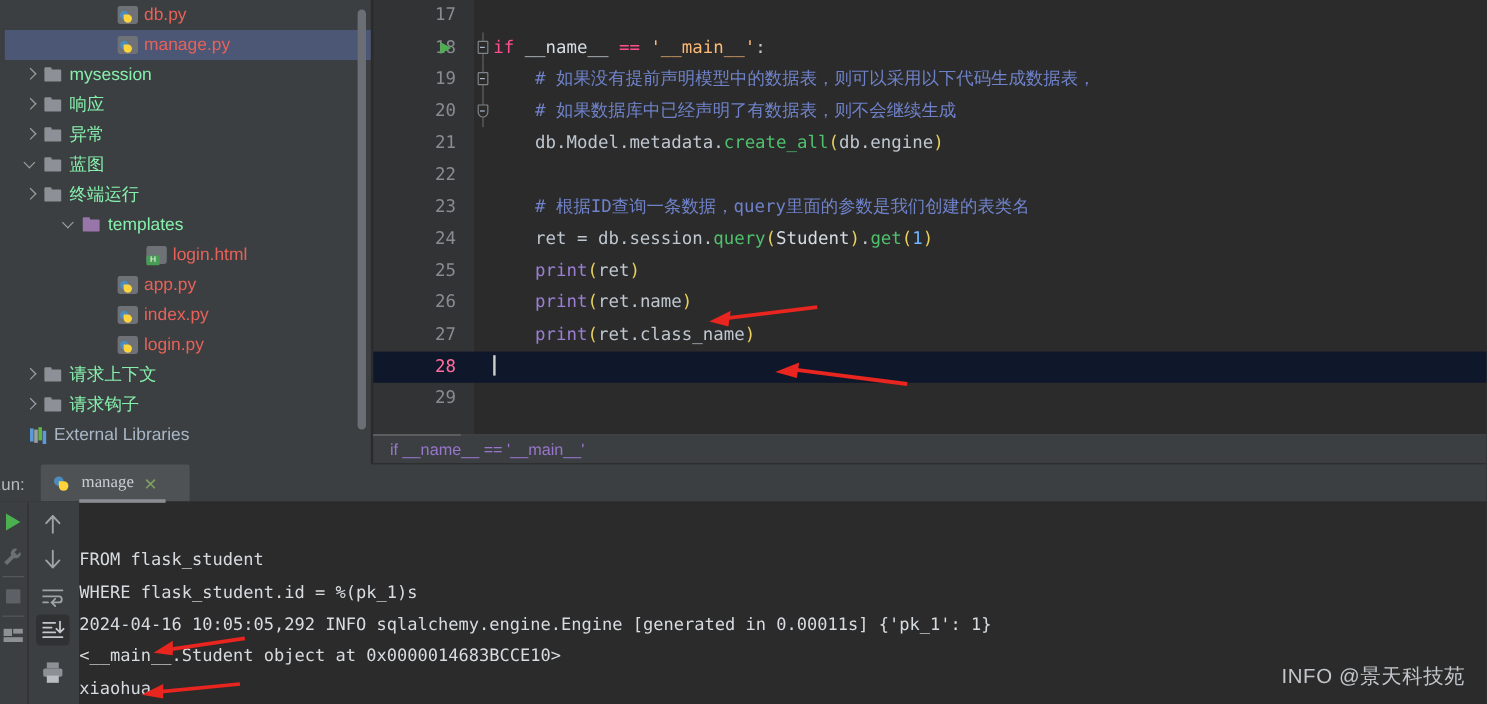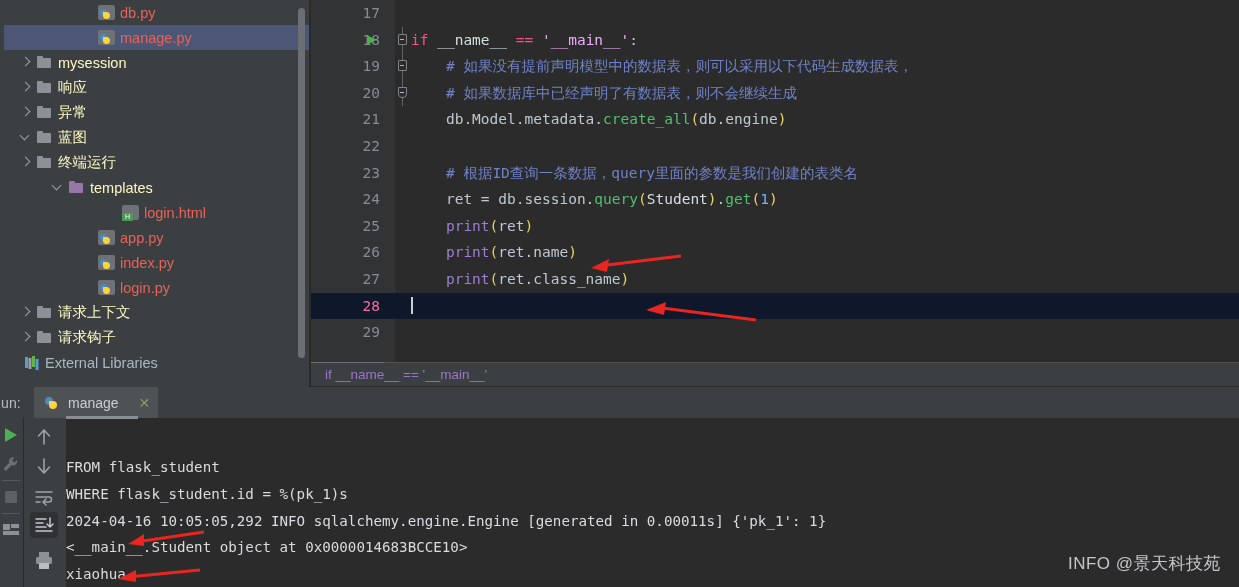--- a/index.html
+++ b/index.html
@@ -125,21 +125,21 @@
   
   .ic.lib::before {
     content: "";
     position: absolute;
     left: 2px; top: 3px;
     width: 2.5px; height: 11px;
     background: #5b9bd5;
     box-shadow: 3.5px 1px 0 0 #9aa0a6, 7px -1px 0 0 #62b543, 10.5px 2px 0 0 #5b9bd5;
   }
   .label-file { color: #e8625a; }
-  .label-dir { color: #fef9c3; }
+  .label-dir { color: #86efac; }
   .label-lib { color: #a9b7c6; }
 
   #tree-scrollbar {
     position: absolute;
     right: 5px; top: 8px;
     width: 7px; height: 350px;
     background: #6b6e74;
     border-radius: 4px;
   }
   #tree-divider {
@@ -230,21 +230,21 @@
     color: #a9b7c6;
   }
   .caret {
     display: inline-block;
     width: 2px; height: 17px;
     background: #cfcfcf;
     vertical-align: -3px;
   }
   
   .kw { color: #ff4d8d; }
-  .str { color: #f0abfc; }
+  .str { color: #fdba74; }
   .id { color: #d7dde5; }
   .fn { color: #4fc16d; }
   .builtin { color: #9b7fd4; }
   .punc { color: #e9d15d; }
   .plain { color: #bfc7d0; }
   .com { color: #6f82c9; }
   .num { color: #6ab7ff; }
 
   
   #breadcrumb-bar {
@@ -316,21 +316,22 @@
     content: "";
     position: absolute;
     left: 5px; top: 6px;
     width: 8px; height: 8px;
     border-radius: 0 50% 50% 50%;
     background: #ffd43b;
   }
   #run-tab .tablabel {
     font-size: 14px;
     color: #c9ced4;
-    margin-right: 20px;
+    margin-right: 8px;
+    font-family: Liberation Serif, serif;
   }
   #run-tab .closex {
     color: #7fa05f;
     font-size: 14px;
     line-height: 1;
   }
 
   #run-body {
     position: absolute;
     left: 0; top: 31px;

